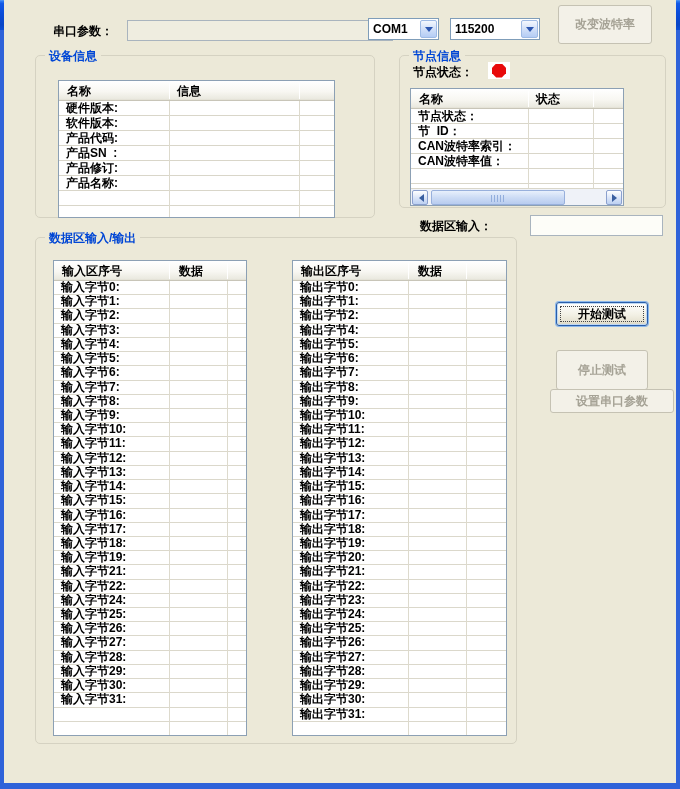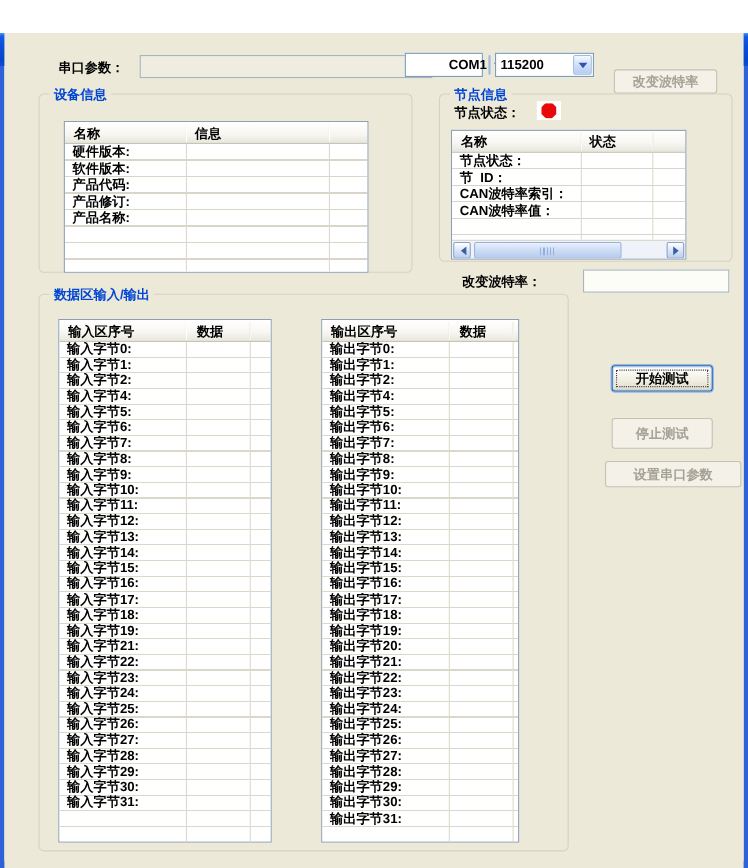--- a/index.html
+++ b/index.html
@@ -14,21 +14,21 @@
   .app-icon { width:16px; height:16px; margin-right:5px; flex:none; }
   .title-text { color:#fff; font-weight:bold; font-size:13px; text-shadow:1px 1px 1px #00238C; }
   .tb-btns { margin-left:auto; display:flex; gap:2px; }
   .tb-btn { width:21px; height:21px; border:1px solid #DCE8FC; border-radius:3px; position:relative;
             background:linear-gradient(180deg,#7AA4F4 0%,#3C6EE0 45%,#1C4ECC 100%); }
   .tb-btn.close { background:linear-gradient(180deg,#F0A088 0%,#E25B38 45%,#C83A18 100%);
             color:#fff; font-weight:bold; font-size:12px; text-align:center; line-height:19px; }
   .glyph-min { position:absolute; left:4px; bottom:4px; width:8px; height:3px; background:#fff; }
   .glyph-max { position:absolute; left:4px; top:4px; width:11px; height:10px; border:1px solid #fff; border-top:3px solid #fff; }
 
-  .client { position:relative; width:672px; height:753px; margin-top:30px; background:#ECE9D8; overflow:hidden; }
+  .client { position:relative; width:672px; height:753px; background:#ECE9D8; overflow:hidden; }
 
   .lbl { position:absolute; font-weight:bold; white-space:pre; }
 
   .txt { position:absolute; border:1px solid #A9B4BE; background:#FDFDF8; }
   .txt.dim { background:#EFEDE0; }
 
   .combo { position:absolute; height:22px; border:1px solid #7F9DB9; background:#fff; display:flex; align-items:center; }
   .combo .val { padding-left:4px; font-weight:bold; flex:1; }
   .combo .drop { width:17px; height:18px; margin:1px; border:1px solid #9EBAE4; border-radius:2px;
      background:linear-gradient(180deg,#F4F8FE 0%,#D2E0F8 50%,#B4CCF4 100%); position:relative; }
@@ -101,45 +101,46 @@
           <div class="glyph-max"></div>
         </div>
       <div class="tb-btn close"><span>✕</span></div>
     </div>
   </div>
 
   <div class="client">
 
     <div class="lbl" style="left:49px; top:23px;">串口参数：</div>
     <input class="txt dim" style="left: 123px; top: 20px; width: 266px; height: 21px;" value="">
-    <div class="combo" style="left:364px; top:18px; width:71px;padding-left:35px;">
+    <div class="combo" style="left:364px; top:18px; width:71px;">
       <span class="val">COM1</span>
       <span class="drop"></span>
     </div>
     <div class="combo" style="left:446px; top:18px; width:90px;align-items:center;">
       <span class="val">115200</span>
       <span class="drop"></span>
     </div>
-    <div class="btn disabled" style="left:554px; top:33px; width:94px; height:22px;">改变波特率</div>
+    <div class="btn disabled" style="left:554px; top:5px; width:94px; height:39px;">改变波特率</div>
 
     <div class="group" style="left:31px; top:55px; width:340px; height:163px;">
       <span class="gtitle">设备信息</span>
     </div>
     <div class="lv row15" style="left:54px; top:80px; width:277px; height:138px;">
       <div class="lv-head">
         <span class="h" style="left:8px;">名称</span>
         <span class="h" style="left:118px;">信息</span>
         <div class="hsep" style="left:110px;"></div>
         <div class="hsep" style="left:240px;"></div>
       </div>
       <div class="lv-body" style="bottom:0;">
 
           <div class="lv-row">硬件版本:</div>
           <div class="lv-row">软件版本:</div>
           <div class="lv-row">产品代码:</div>
+          <div class="lv-row">产品SN  :</div>
           <div class="lv-row">产品修订:</div>
           <div class="lv-row">产品名称:</div>
         </div>
       <div class="vl" style="left:110px;"></div>
       <div class="vl" style="left:240px;"></div>
     </div>
 
     <div class="group" style="left:395px; top:55px; width:267px; height:153px;">
       <span class="gtitle">节点信息</span>
     </div>
@@ -167,72 +168,72 @@
         <div class="sbtn left">
             <div class="tri"></div>
           </div>
         <div class="sthumb"></div>
         <div class="sbtn right">
             <div class="tri"></div>
           </div>
       </div>
     </div>
 
-    <div class="lbl" style="left:416px; top:218px;">改变波特率：</div>
+    <div class="lbl" style="left:416px; top:218px;">数据区输入：</div>
     <input class="txt" style="left: 526px; top: 215px; width: 133px; height: 21px;" value="">
 
     <div class="group" style="left:31px; top:237px; width:482px; height:507px;">
       <span class="gtitle">数据区输入/输出</span>
     </div>
 
     <div class="lv row14" style="left:49px; top:260px; width:194px; height:476px;">
       <div class="lv-head">
         <span class="h" style="left:8px;">输入区序号</span>
         <span class="h" style="left:125px;">数据</span>
         <div class="hsep" style="left:115px;"></div>
         <div class="hsep" style="left:173px;"></div>
       </div>
       <div class="lv-body" style="bottom:0;">
 
       <div class="lv-row">输入字节0:</div>
           <div class="lv-row">输入字节1:</div>
           <div class="lv-row">输入字节2:</div>
+          <div class="lv-row">输入字节3:</div>
           <div class="lv-row">输入字节4:</div>
           <div class="lv-row">输入字节5:</div>
           <div class="lv-row">输入字节6:</div>
           <div class="lv-row">输入字节7:</div>
           <div class="lv-row">输入字节8:</div>
           <div class="lv-row">输入字节9:</div>
           <div class="lv-row">输入字节10:</div>
           <div class="lv-row">输入字节11:</div>
           <div class="lv-row">输入字节12:</div>
           <div class="lv-row">输入字节13:</div>
           <div class="lv-row">输入字节14:</div>
           <div class="lv-row">输入字节15:</div>
           <div class="lv-row">输入字节16:</div>
           <div class="lv-row">输入字节17:</div>
           <div class="lv-row">输入字节18:</div>
           <div class="lv-row">输入字节19:</div>
           <div class="lv-row">输入字节21:</div>
           <div class="lv-row">输入字节22:</div>
-          <div class="lv-row">输入字节23:</div>
           <div class="lv-row">输入字节24:</div>
           <div class="lv-row">输入字节25:</div>
           <div class="lv-row">输入字节26:</div>
           <div class="lv-row">输入字节27:</div>
           <div class="lv-row">输入字节28:</div>
           <div class="lv-row">输入字节29:</div>
           <div class="lv-row">输入字节30:</div>
           <div class="lv-row">输入字节31:</div>
         </div>
       <div class="vl" style="left:115px;"></div>
       <div class="vl" style="left:173px;"></div>
     </div>
 
-    <div class="lv row14" style="left:288px; top:260px; width:180px; height:476px;">
+    <div class="lv row14" style="left:288px; top:260px; width:215px; height:476px;">
       <div class="lv-head">
         <span class="h" style="left:8px;">输出区序号</span>
         <span class="h" style="left:125px;">数据</span>
         <div class="hsep" style="left:115px;"></div>
         <div class="hsep" style="left:173px;"></div>
       </div>
       <div class="lv-body" style="bottom:0;">
 
       <div class="lv-row">输出字节0:</div>
           <div class="lv-row">输出字节1:</div>
@@ -264,17 +265,17 @@
           <div class="lv-row">输出字节28:</div>
           <div class="lv-row">输出字节29:</div>
           <div class="lv-row">输出字节30:</div>
           <div class="lv-row">输出字节31:</div>
         </div>
       <div class="vl" style="left:115px;"></div>
       <div class="vl" style="left:173px;"></div>
     </div>
 
     <div class="btn focused" style="left:552px; top:302px; width:92px; height:24px;">开始测试</div>
-    <div class="btn disabled" style="left:552px; top:350px; width:92px; height:28px;">停止测试</div>
+    <div class="btn disabled" style="left:552px; top:350px; width:92px; height:40px;">停止测试</div>
     <div class="btn disabled" style="left:546px; top:389px; width:124px; height:24px;">设置串口参数</div>
 
   </div>
 </div>
 
 </body></html>

